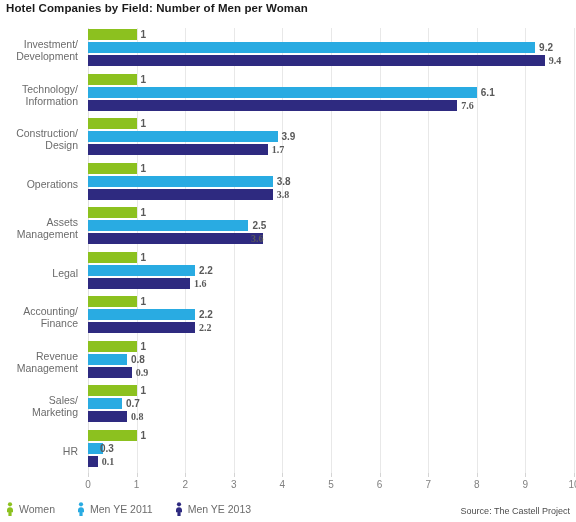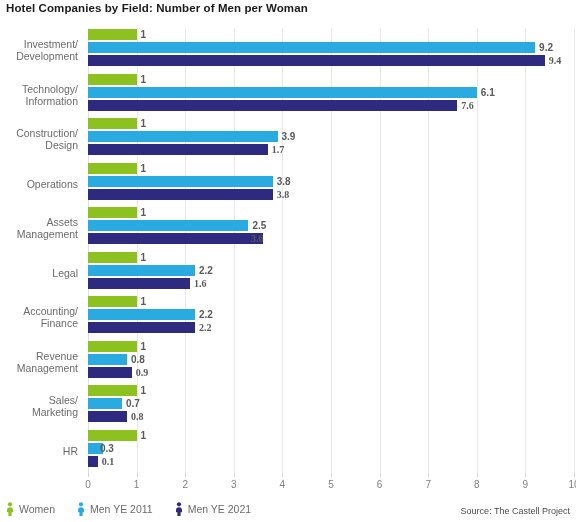--- a/index.html
+++ b/index.html
@@ -334,19 +334,19 @@
           <circle cx="4" cy="2.3" r="2.1" fill="#29ABE2"></circle>
           <path d="M4 5.2 C6 5.2 7 6.4 7 8.2 L7 10.2 L5.6 10.2 L5.6 14 L2.4 14 L2.4 10.2 L1 10.2 L1 8.2 C1 6.4 2 5.2 4 5.2 Z" fill="#29ABE2"></path>
         </svg>
         <span class="legend-text">Men YE 2011</span>
       </div>
       <div class="legend-item">
         <svg viewBox="0 0 8 14" class="legend-icon">
           <circle cx="4" cy="2.3" r="2.1" fill="#2E2A80"></circle>
           <path d="M4 5.2 C6 5.2 7 6.4 7 8.2 L7 10.2 L5.6 10.2 L5.6 14 L2.4 14 L2.4 10.2 L1 10.2 L1 8.2 C1 6.4 2 5.2 4 5.2 Z" fill="#2E2A80"></path>
         </svg>
-        <span class="legend-text">Men YE 2021</span>
+        <span class="legend-text">Men YE 2013</span>
       </div>
     </div>
 
   <div id="source-note">Source: The Castell Project</div>
 
 </div>
 
 </body></html>

